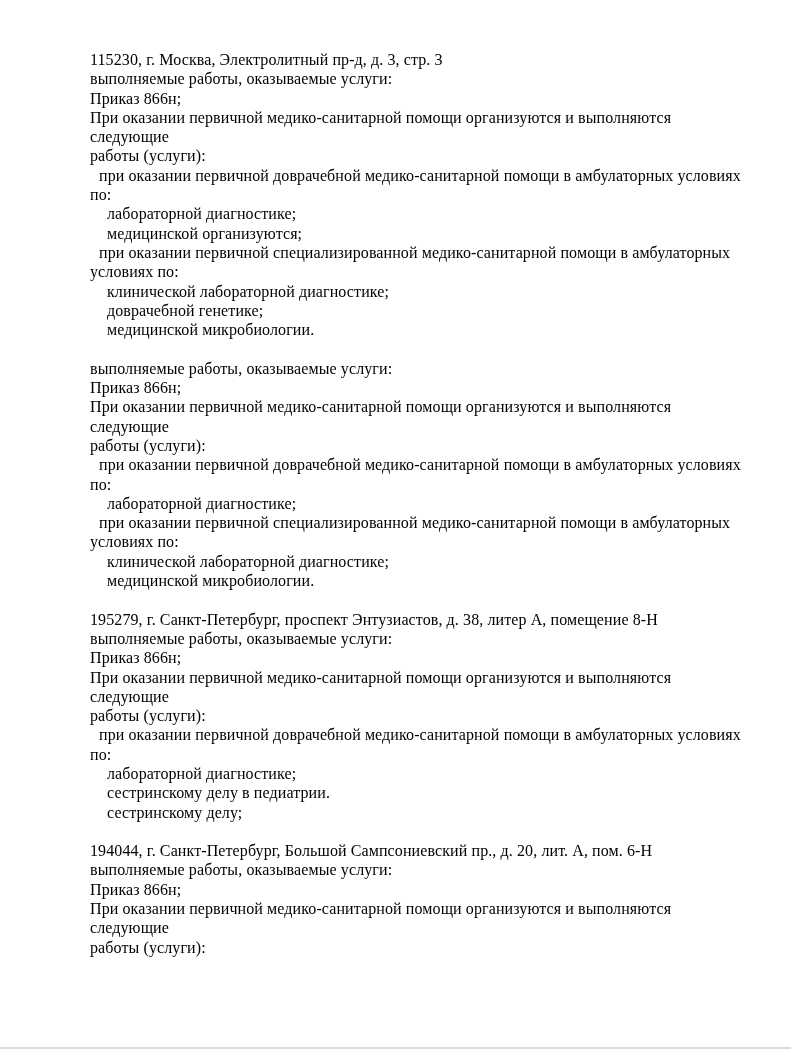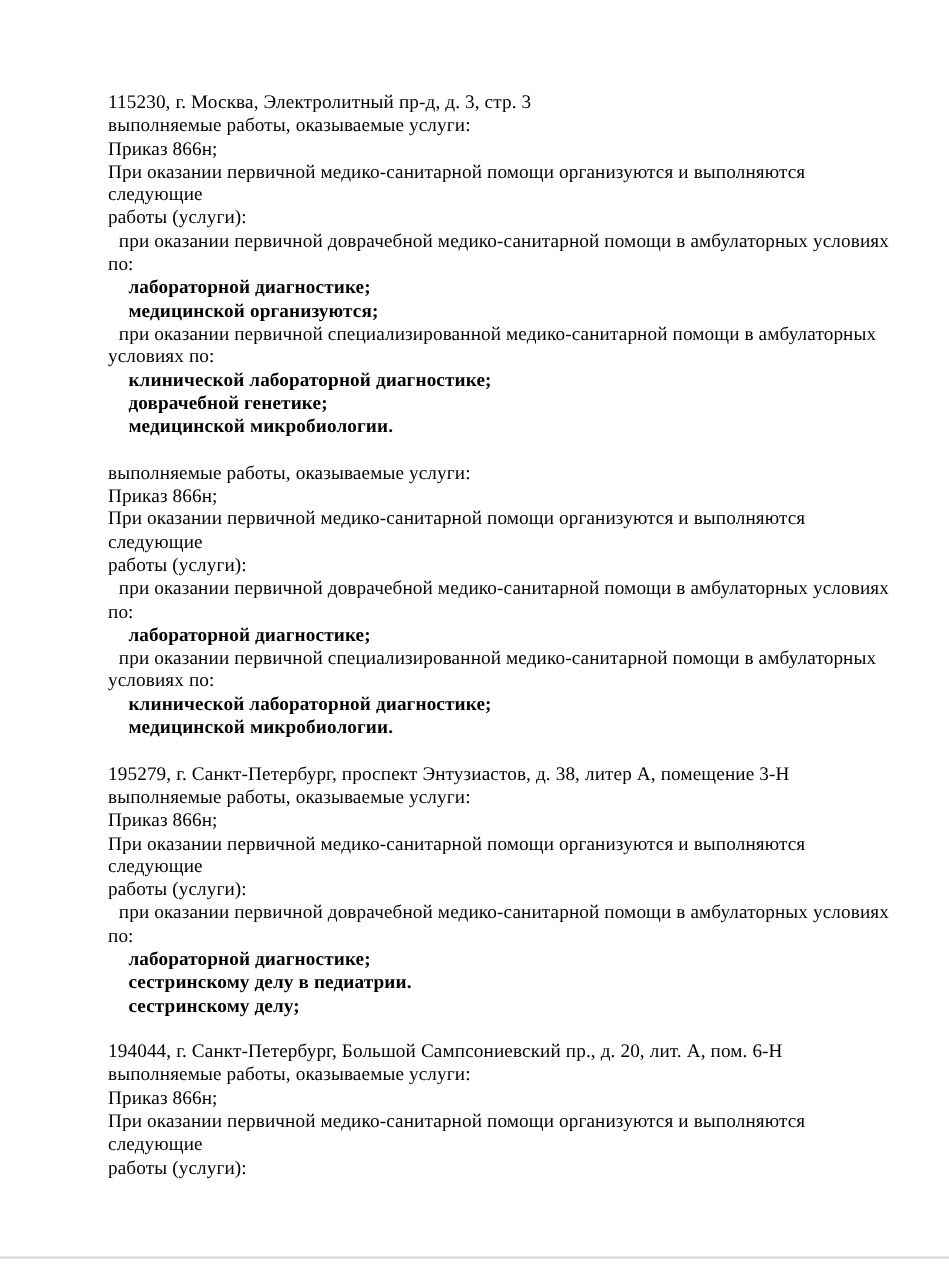--- a/index.html
+++ b/index.html
@@ -10,37 +10,37 @@
   body {
     width: 791px;
     height: 1054px;
     position: relative;
     overflow: hidden;
     font-family: "Liberation Serif", serif;
     color: #000000;
   }
   .doc {
     position: absolute;
-    top: 76px;
+    top: 50px;
     left: 90px;
     width: 656px;
     font-size: 16px;
     line-height: 19.3px;
     letter-spacing: 0.1px;
   }
   .section {
     margin-bottom: 19.3px;
   }
   .line {
     white-space: pre-wrap;
     min-height: 19.3px;
   }
   .indent-0 { padding-left: 0; }
   .indent-1 { padding-left: 9px; }
-  .indent-2 { padding-left: 17px; font-weight: bold; }
+  .indent-2 { padding-left: 17px; }
   .bottom-divider {
     position: absolute;
     left: 0;
     top: 1047px;
     width: 791px;
     height: 2px;
     background: #dbdbdb;
   }
 </style>
 </head>
@@ -71,21 +71,21 @@
         <div class="line indent-0">работы (услуги):</div>
         <div class="line indent-1">при оказании первичной доврачебной медико-санитарной помощи в амбулаторных условиях</div>
         <div class="line indent-0">по:</div>
         <div class="line indent-2">лабораторной диагностике;</div>
         <div class="line indent-1">при оказании первичной специализированной медико-санитарной помощи в амбулаторных</div>
         <div class="line indent-0">условиях по:</div>
         <div class="line indent-2">клинической лабораторной диагностике;</div>
         <div class="line indent-2">медицинской микробиологии.</div>
       </div>
       <div class="section">
-        <div class="line indent-0">195279, г. Санкт-Петербург, проспект Энтузиастов, д. 38, литер А, помещение 3-Н</div>
+        <div class="line indent-0">195279, г. Санкт-Петербург, проспект Энтузиастов, д. 38, литер А, помещение 8-Н</div>
         <div class="line indent-0">выполняемые работы, оказываемые услуги:</div>
         <div class="line indent-0">Приказ 866н;</div>
         <div class="line indent-0">При оказании первичной медико-санитарной помощи организуются и выполняются следующие</div>
         <div class="line indent-0">работы (услуги):</div>
         <div class="line indent-1">при оказании первичной доврачебной медико-санитарной помощи в амбулаторных условиях</div>
         <div class="line indent-0">по:</div>
         <div class="line indent-2">лабораторной диагностике;</div>
         <div class="line indent-2">сестринскому делу в педиатрии.</div>
         <div class="line indent-2">сестринскому делу;</div>
       </div>

